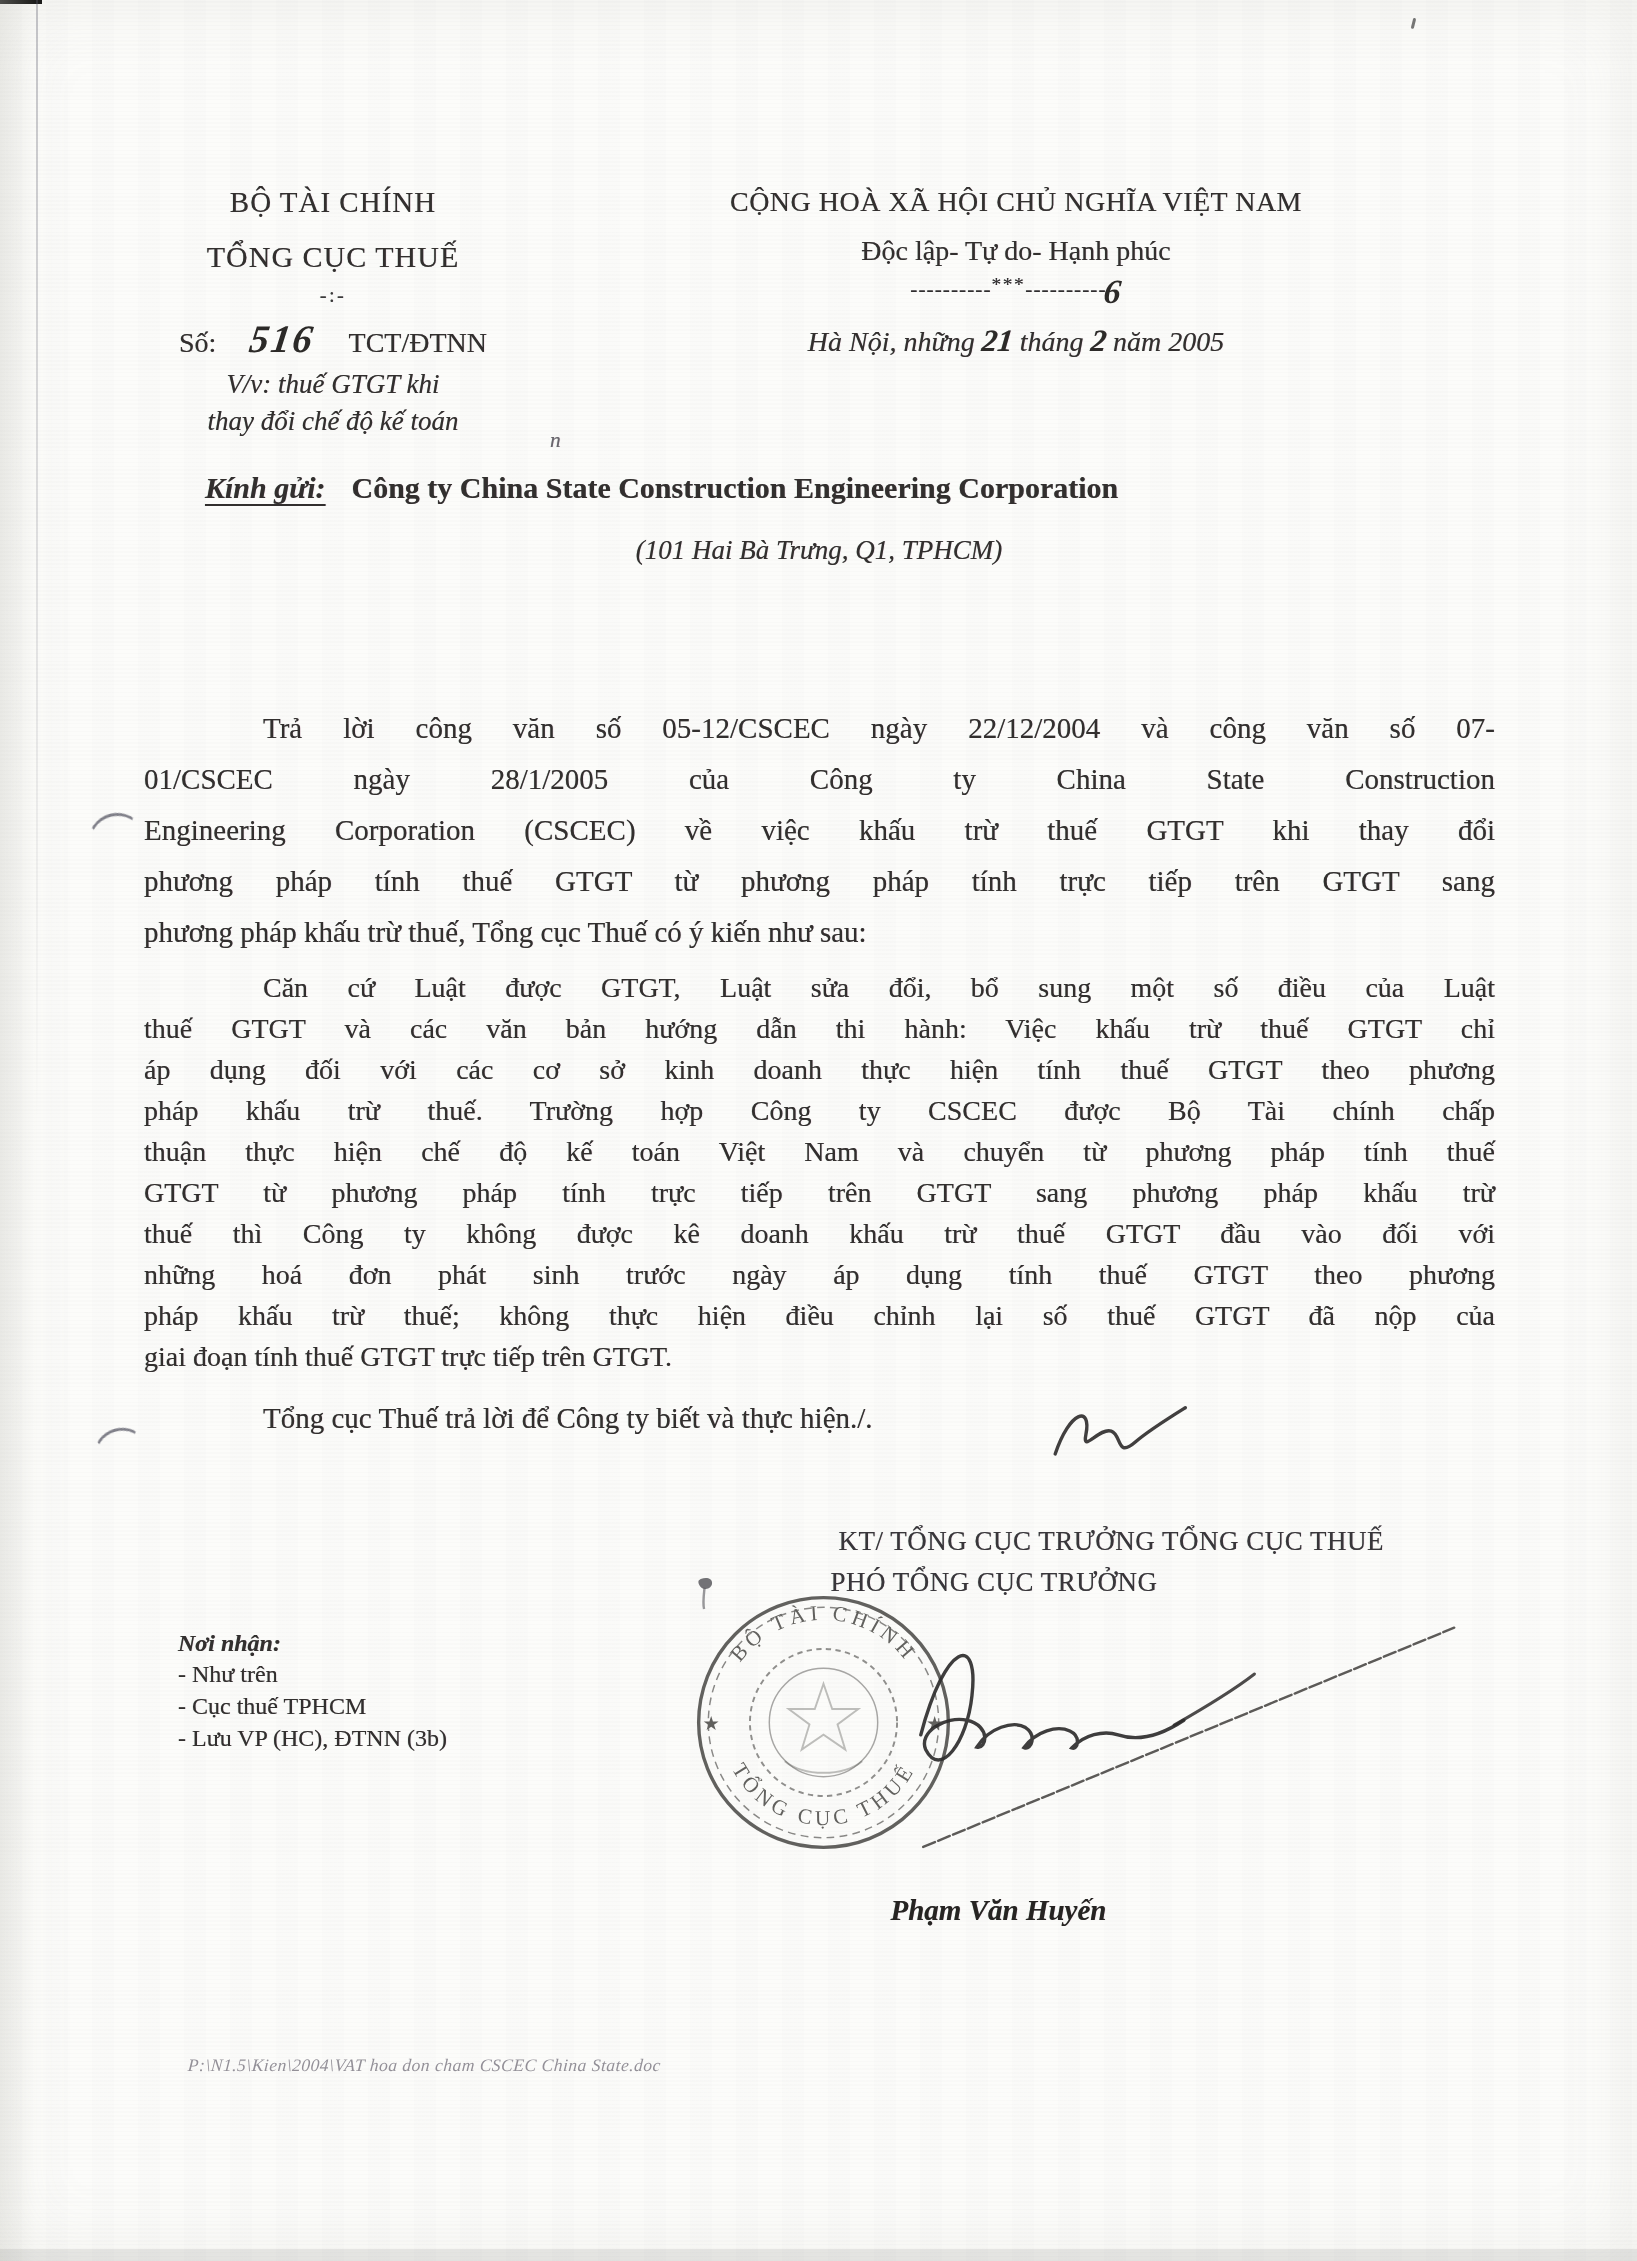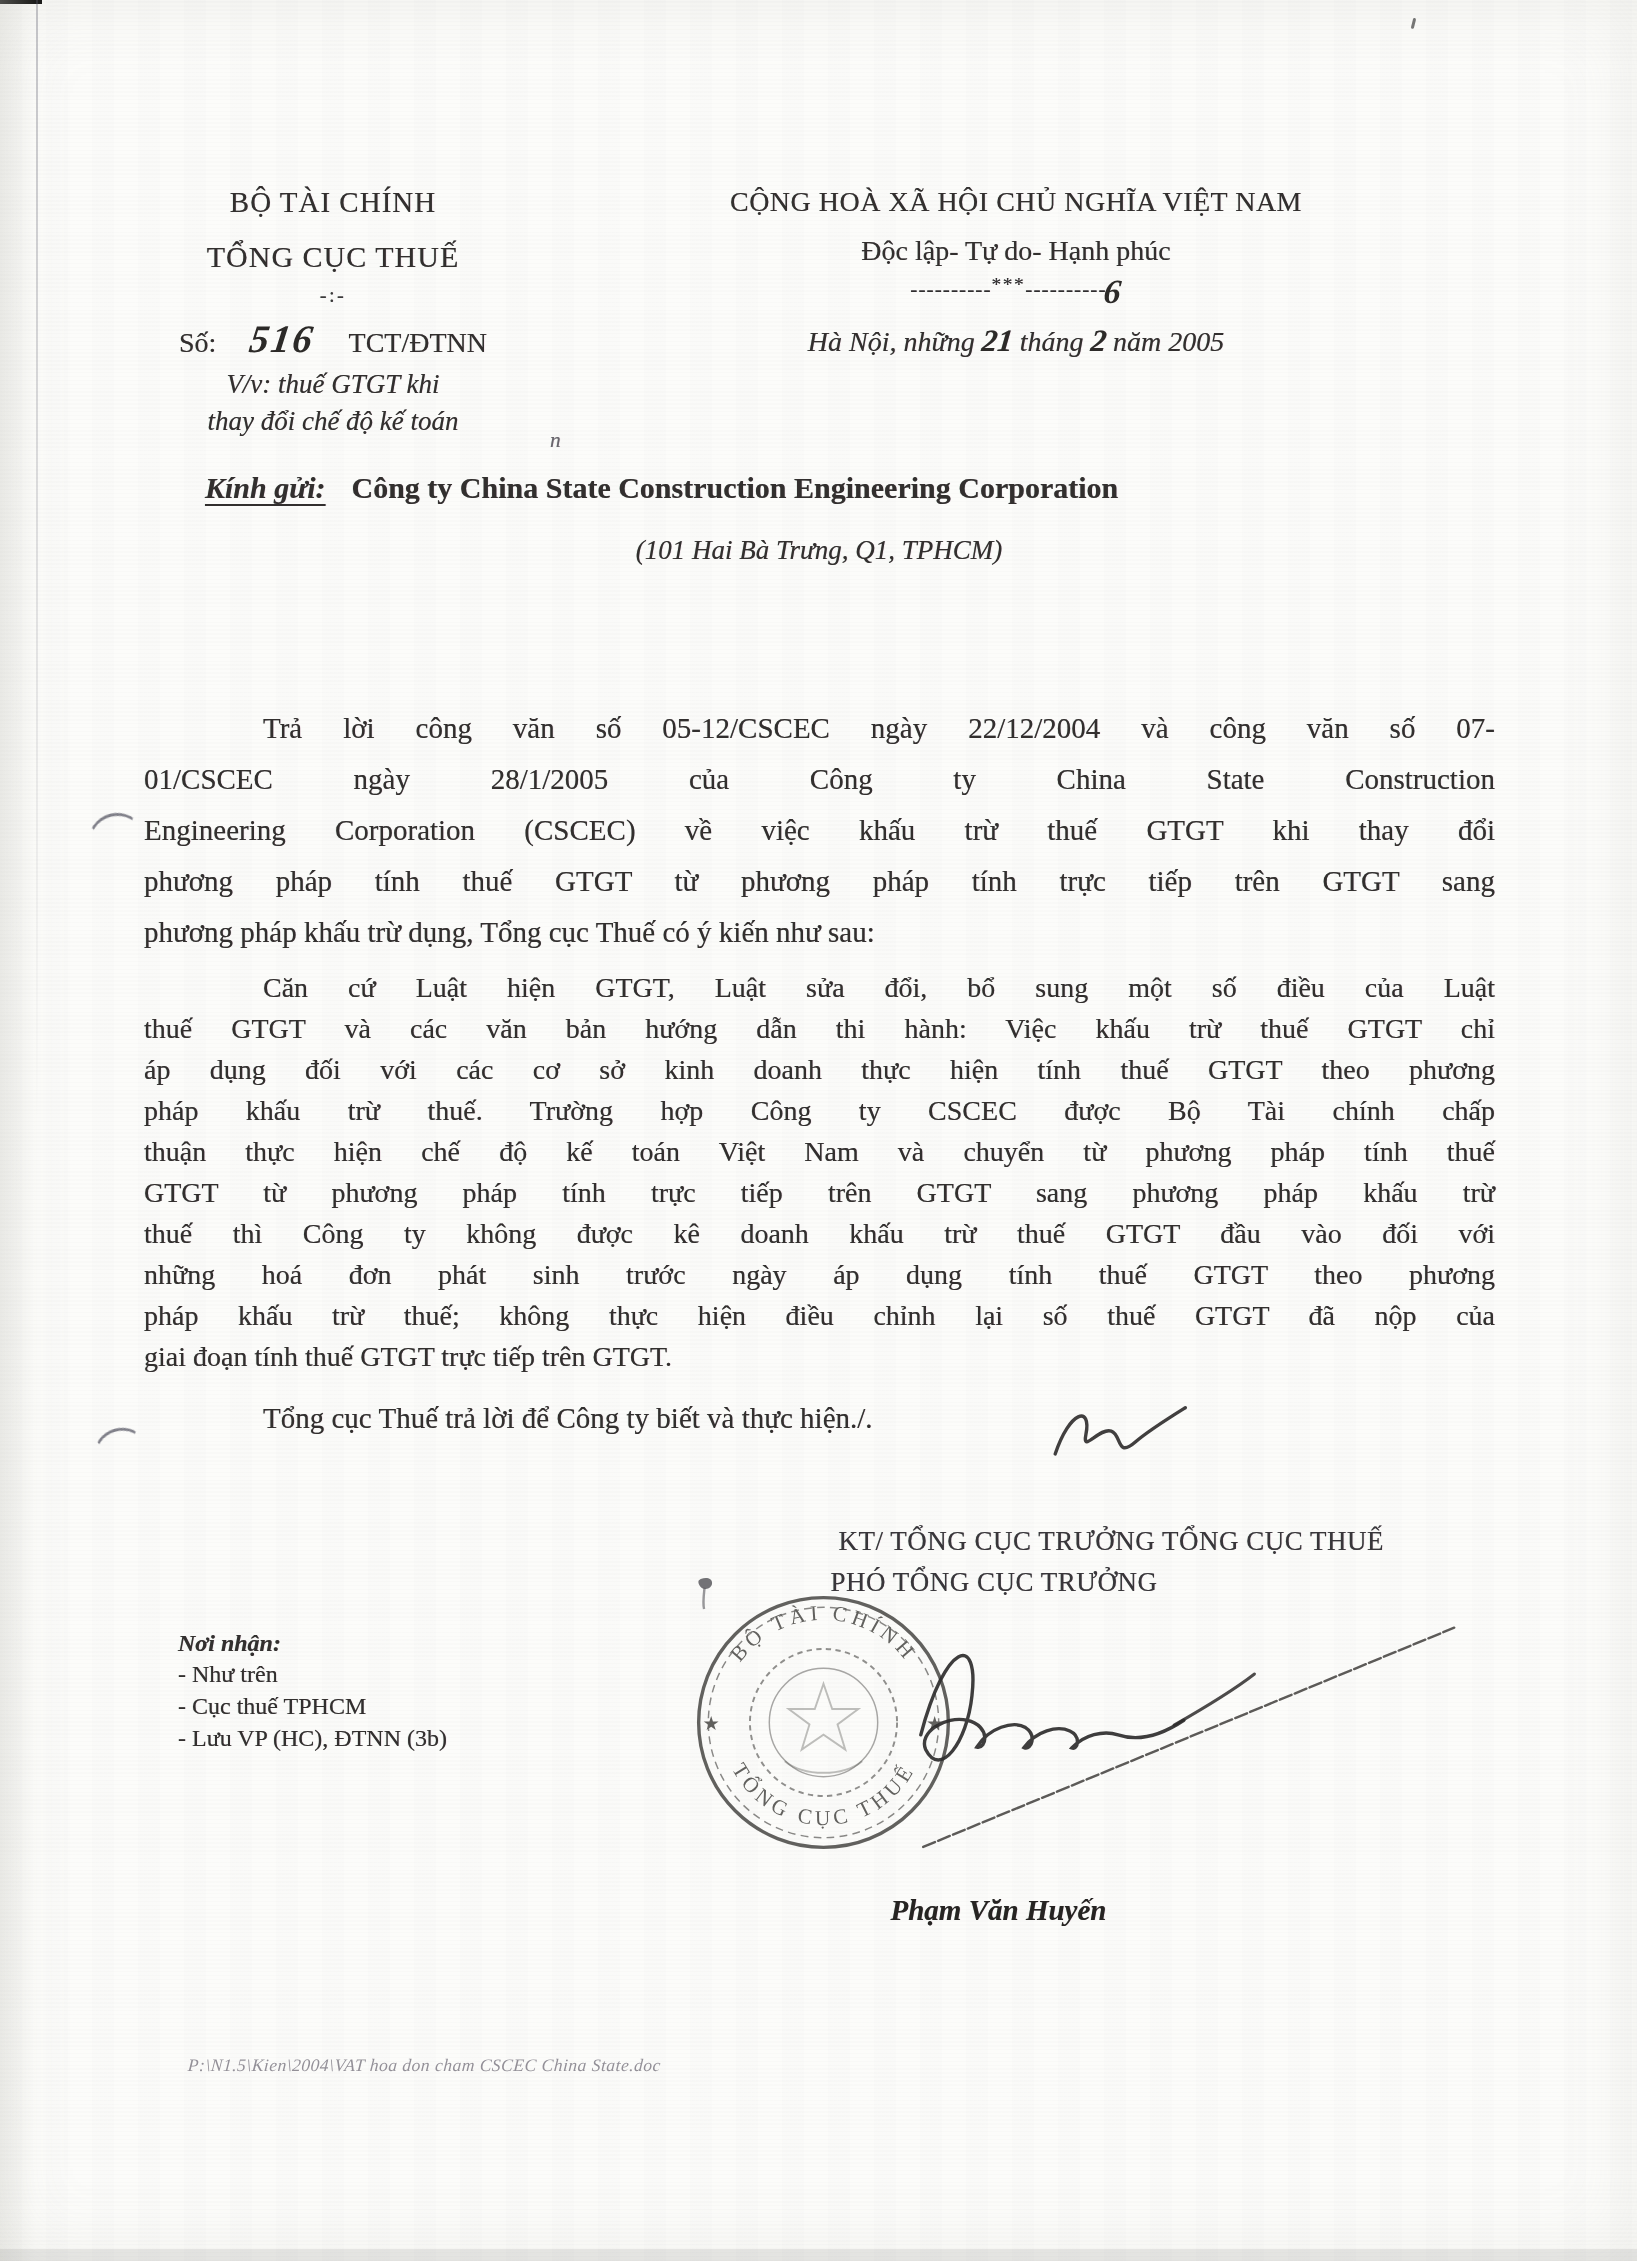--- a/index.html
+++ b/index.html
@@ -127,25 +127,25 @@
   <div class="abs salutation scan-text">
     <span class="sal-label">Kính gửi:</span><span>Công ty China State Construction Engineering Corporation</span>
   </div>
   <div class="abs address scan-text">(101 Hai Bà Trưng, Q1, TPHCM)</div>
 
   <div class="abs para p1">
     <div class="pline first scan-text">Trả lời công văn số 05-12/CSCEC ngày 22/12/2004 và công văn số 07-</div>
     <div class="pline scan-text">01/CSCEC ngày 28/1/2005 của Công ty China State Construction</div>
     <div class="pline scan-text">Engineering Corporation (CSCEC) về việc khấu trừ thuế GTGT khi thay đổi</div>
     <div class="pline scan-text">phương pháp tính thuế GTGT từ phương pháp tính trực tiếp trên GTGT sang</div>
-    <div class="pline end scan-text">phương pháp khấu trừ dụng, Tổng cục Thuế có ý kiến như sau:</div>
+    <div class="pline end scan-text">phương pháp khấu trừ thuế, Tổng cục Thuế có ý kiến như sau:</div>
   </div>
 
   <div class="abs para p2">
-    <div class="pline first scan-text">Căn cứ Luật hiện GTGT, Luật sửa đổi, bổ sung một số điều của Luật</div>
+    <div class="pline first scan-text">Căn cứ Luật được GTGT, Luật sửa đổi, bổ sung một số điều của Luật</div>
     <div class="pline scan-text">thuế GTGT và các văn bản hướng dẫn thi hành: Việc khấu trừ thuế GTGT chỉ</div>
     <div class="pline scan-text">áp dụng đối với các cơ sở kinh doanh thực hiện tính thuế GTGT theo phương</div>
     <div class="pline scan-text">pháp khấu trừ thuế. Trường hợp Công ty CSCEC được Bộ Tài chính chấp</div>
     <div class="pline scan-text">thuận thực hiện chế độ kế toán Việt Nam và chuyển từ phương pháp tính thuế</div>
     <div class="pline scan-text">GTGT từ phương pháp tính trực tiếp trên GTGT sang phương pháp khấu trừ</div>
     <div class="pline scan-text">thuế thì Công ty không được kê doanh khấu trừ thuế GTGT đầu vào đối với</div>
     <div class="pline scan-text">những hoá đơn phát sinh trước ngày áp dụng tính thuế GTGT theo phương</div>
     <div class="pline scan-text">pháp khấu trừ thuế; không thực hiện điều chỉnh lại số thuế GTGT đã nộp của</div>
     <div class="pline end scan-text">giai đoạn tính thuế GTGT trực tiếp trên GTGT.</div>
   </div>

